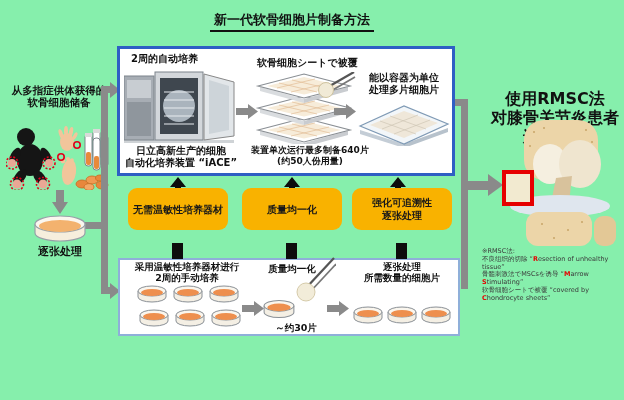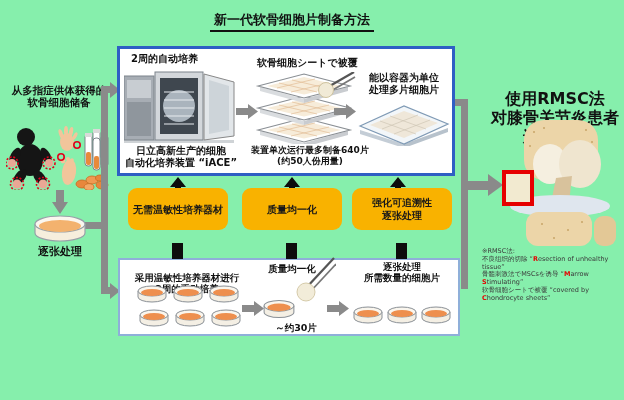--- a/index.html
+++ b/index.html
@@ -223,21 +223,21 @@
     <span>强化可追溯性</span>
       <span>逐张处理</span>
   </div>
 
   <div class="abs blk" style="left:172px;top:243px;width:11px;height:16px;"></div>
   <div class="abs blk" style="left:286px;top:243px;width:11px;height:16px;"></div>
   <div class="abs blk" style="left:396px;top:243px;width:11px;height:16px;"></div>
 
   <div class="abs trad-box"></div>
 
-  <div class="abs lbl ctr z4" style="left:122px;top:272px;width:130px;font-size:9.5px;">
+  <div class="abs lbl ctr z4" style="left:122px;top:261px;width:130px;font-size:9.5px;">
     <span class="line">采用温敏性培养器材进行</span>
     <span class="line">2周的手动培养</span>
   </div>
 
   <svg class="abs z4" style="left:136px;top:283px;" width="106" height="48" viewBox="0 0 106 48">
     <use href="#dishDef" x="0" y="0"></use>
       <use href="#dishDef" x="36" y="0"></use>
       <use href="#dishDef" x="72" y="0"></use>
     <use href="#dishDef" x="2" y="24"></use>
       <use href="#dishDef" x="38" y="24"></use>

